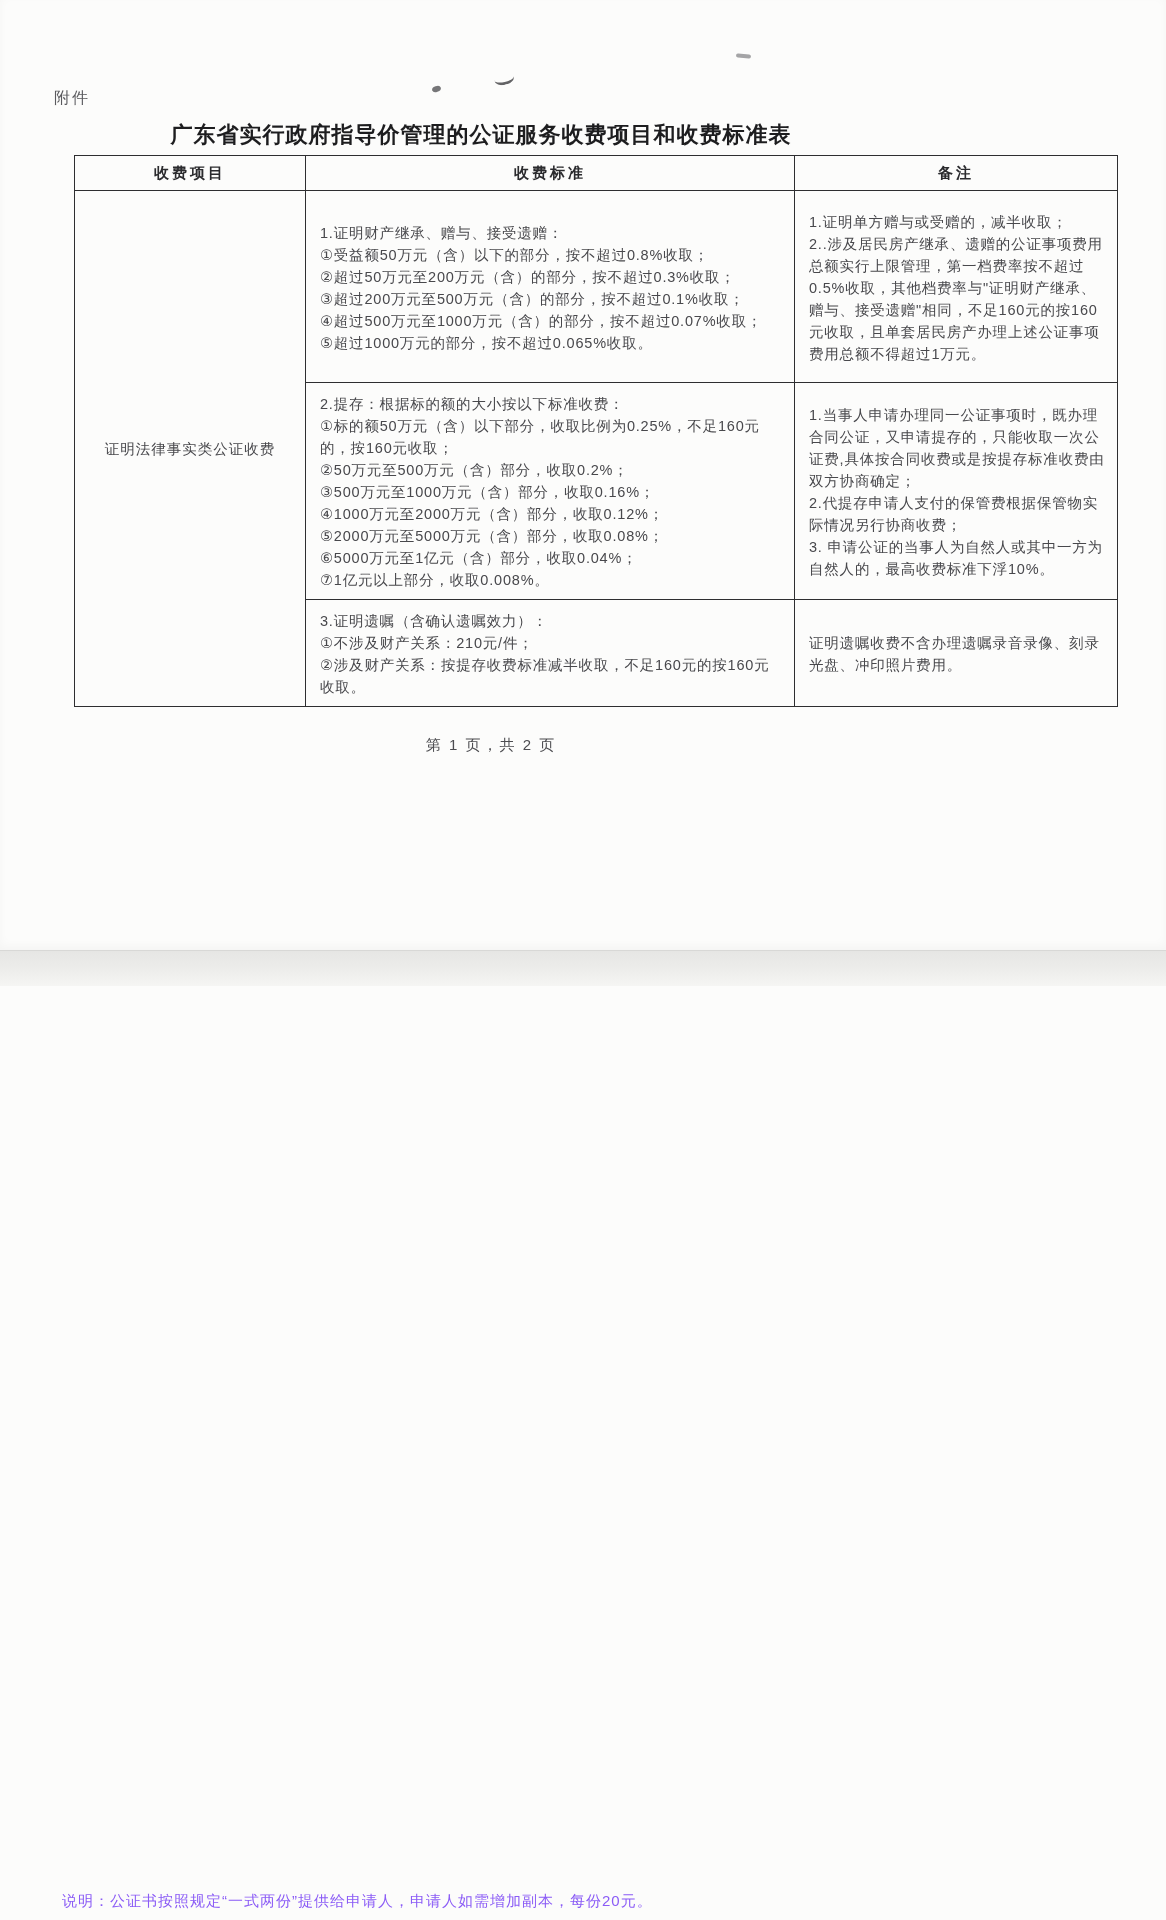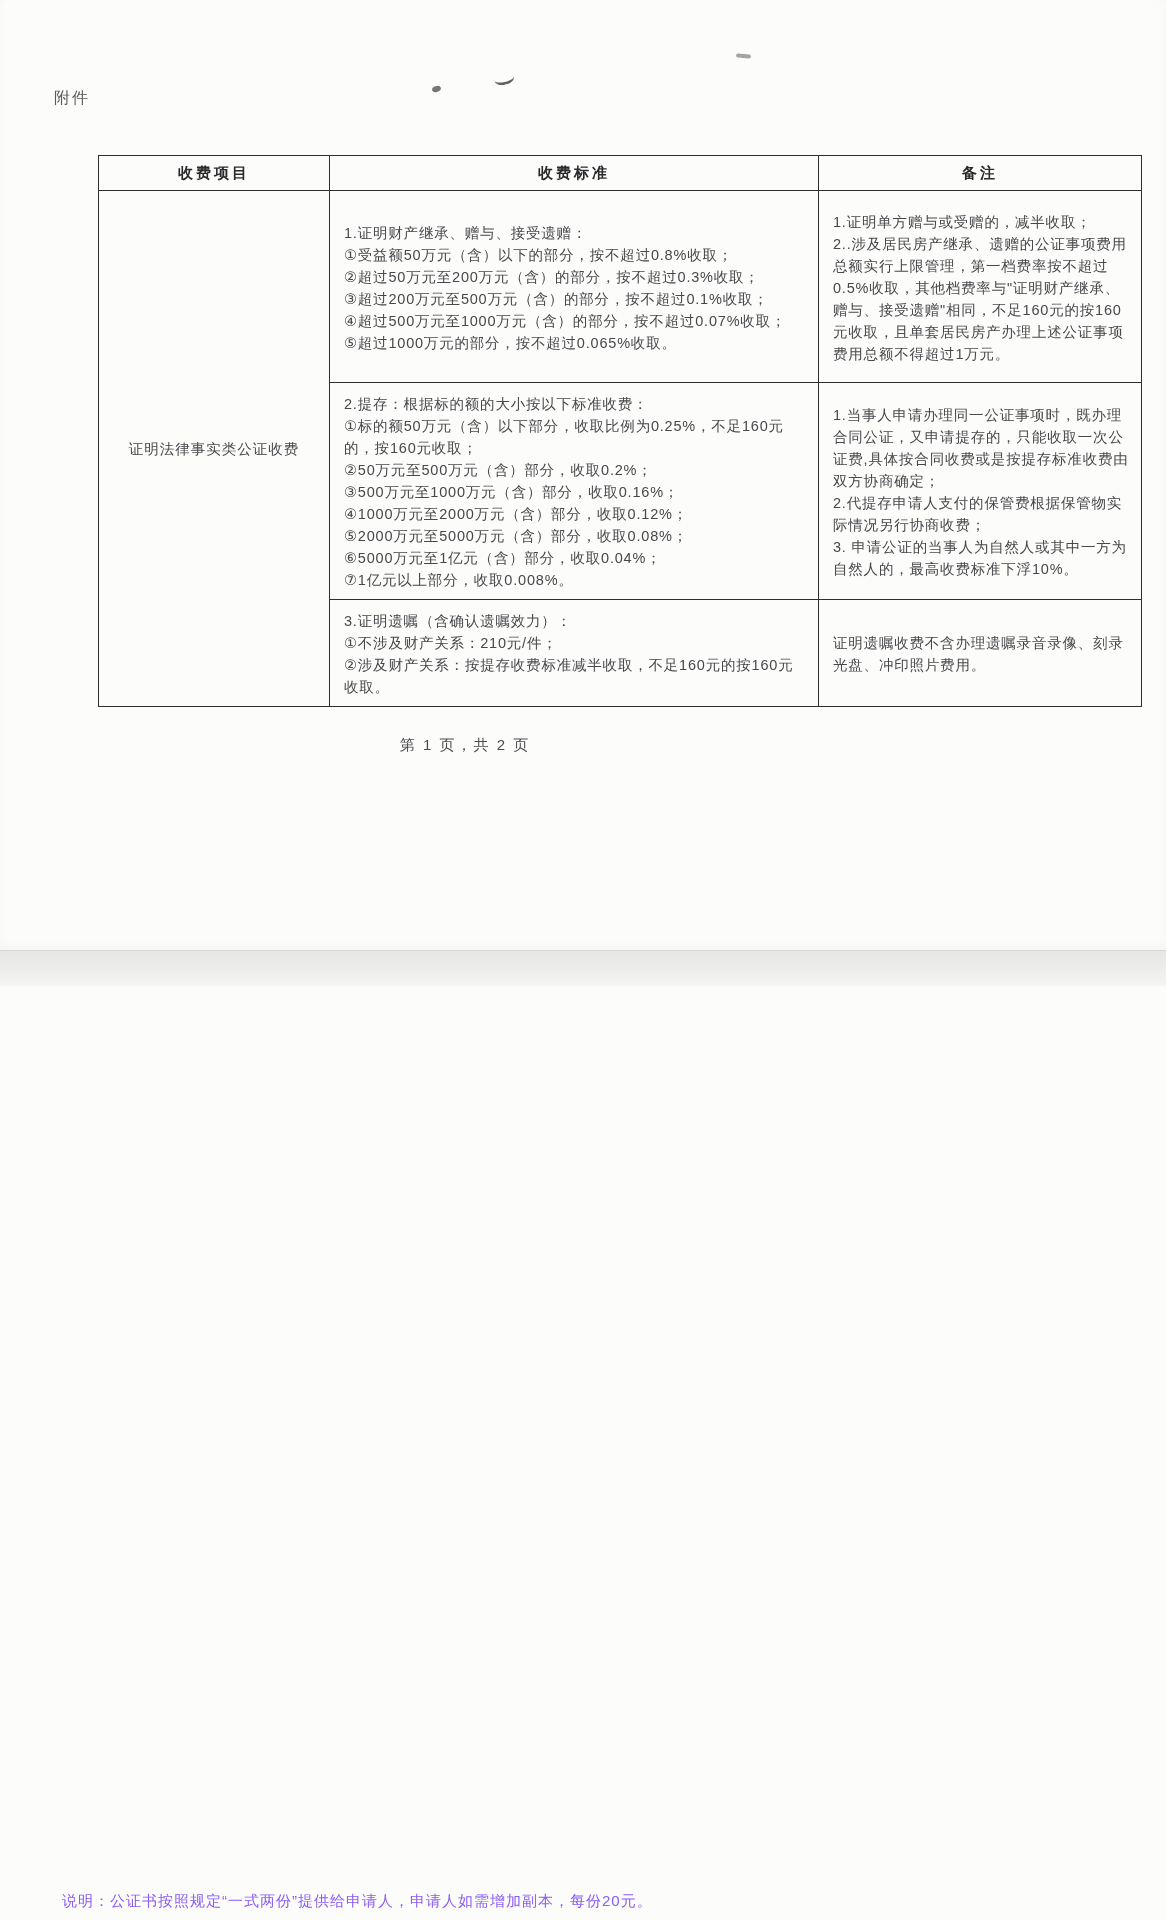--- a/index.html
+++ b/index.html
@@ -38,21 +38,21 @@
     font-weight: 700;
     color: #1d1d1f;
     letter-spacing: 1px;
     font-family: "Liberation Serif", "DejaVu Serif", serif;
   }
 
   table.fee-table {
     border-collapse: collapse;
     table-layout: fixed;
     width: 1043px;
-    margin-left: 98px;
+    margin-left: 74px;
     background: transparent;
   }
   .t1 { position: absolute; top: 155px; left: 0; }
   .t2 { position: absolute; top: 1057px; left: 0; margin-left: 0; }
   .t2-inner { margin-left: 62px; }
   table.fee-table th, table.fee-table td {
     border: 1.6px solid #2e2e30;
     font-size: 14.5px;
     line-height: 22px;
     color: #48484c;
@@ -74,21 +74,21 @@
   td.std, td.rmk {
     white-space: pre-line;
     padding: 10px 12px 8px 14px;
     letter-spacing: 0.8px;
   }
   .t1 td.std, .t1 td.rmk { vertical-align: middle; }
   .t2 td.std, .t2 td.rmk { vertical-align: top; }
 
   .page-footer {
     position: absolute;
-    left: 46px; width: 838px;
+    left: 72px; width: 838px;
     text-align: center;
     font-size: 15px;
     letter-spacing: 2px;
     color: #4c4c50;
   }
   .pf1 { top: 736px; }
   .pf2 { top: 988px; text-align: center; }
 
   .note-line {
     position: absolute;
@@ -111,20 +111,23 @@
 
 <div>
 
   <section class="page page1">
     <span class="artifact a-dot" style="left:432px; top:86px; transform:rotate(-20deg);"></span>
     <span class="artifact a-hook" style="left:494px; top:72px; transform:rotate(-12deg);"></span>
     <span class="artifact a-dash" style="left:736px; top:54px; transform:rotate(6deg);"></span>
 
     <div class="attachment">附件</div>
 
+    <div class="title-wrap">
+      <div class="doc-title">广东省实行政府指导价管理的公证服务收费项目和收费标准表</div>
+    </div>
 
     <table class="fee-table t1">
       <colgroup>
           <col style="width:231px">
           <col style="width:489px">
           <col style="width:323px">
         </colgroup>
       <thead>
         <tr style="height:35px">
           <th>收费项目</th>

